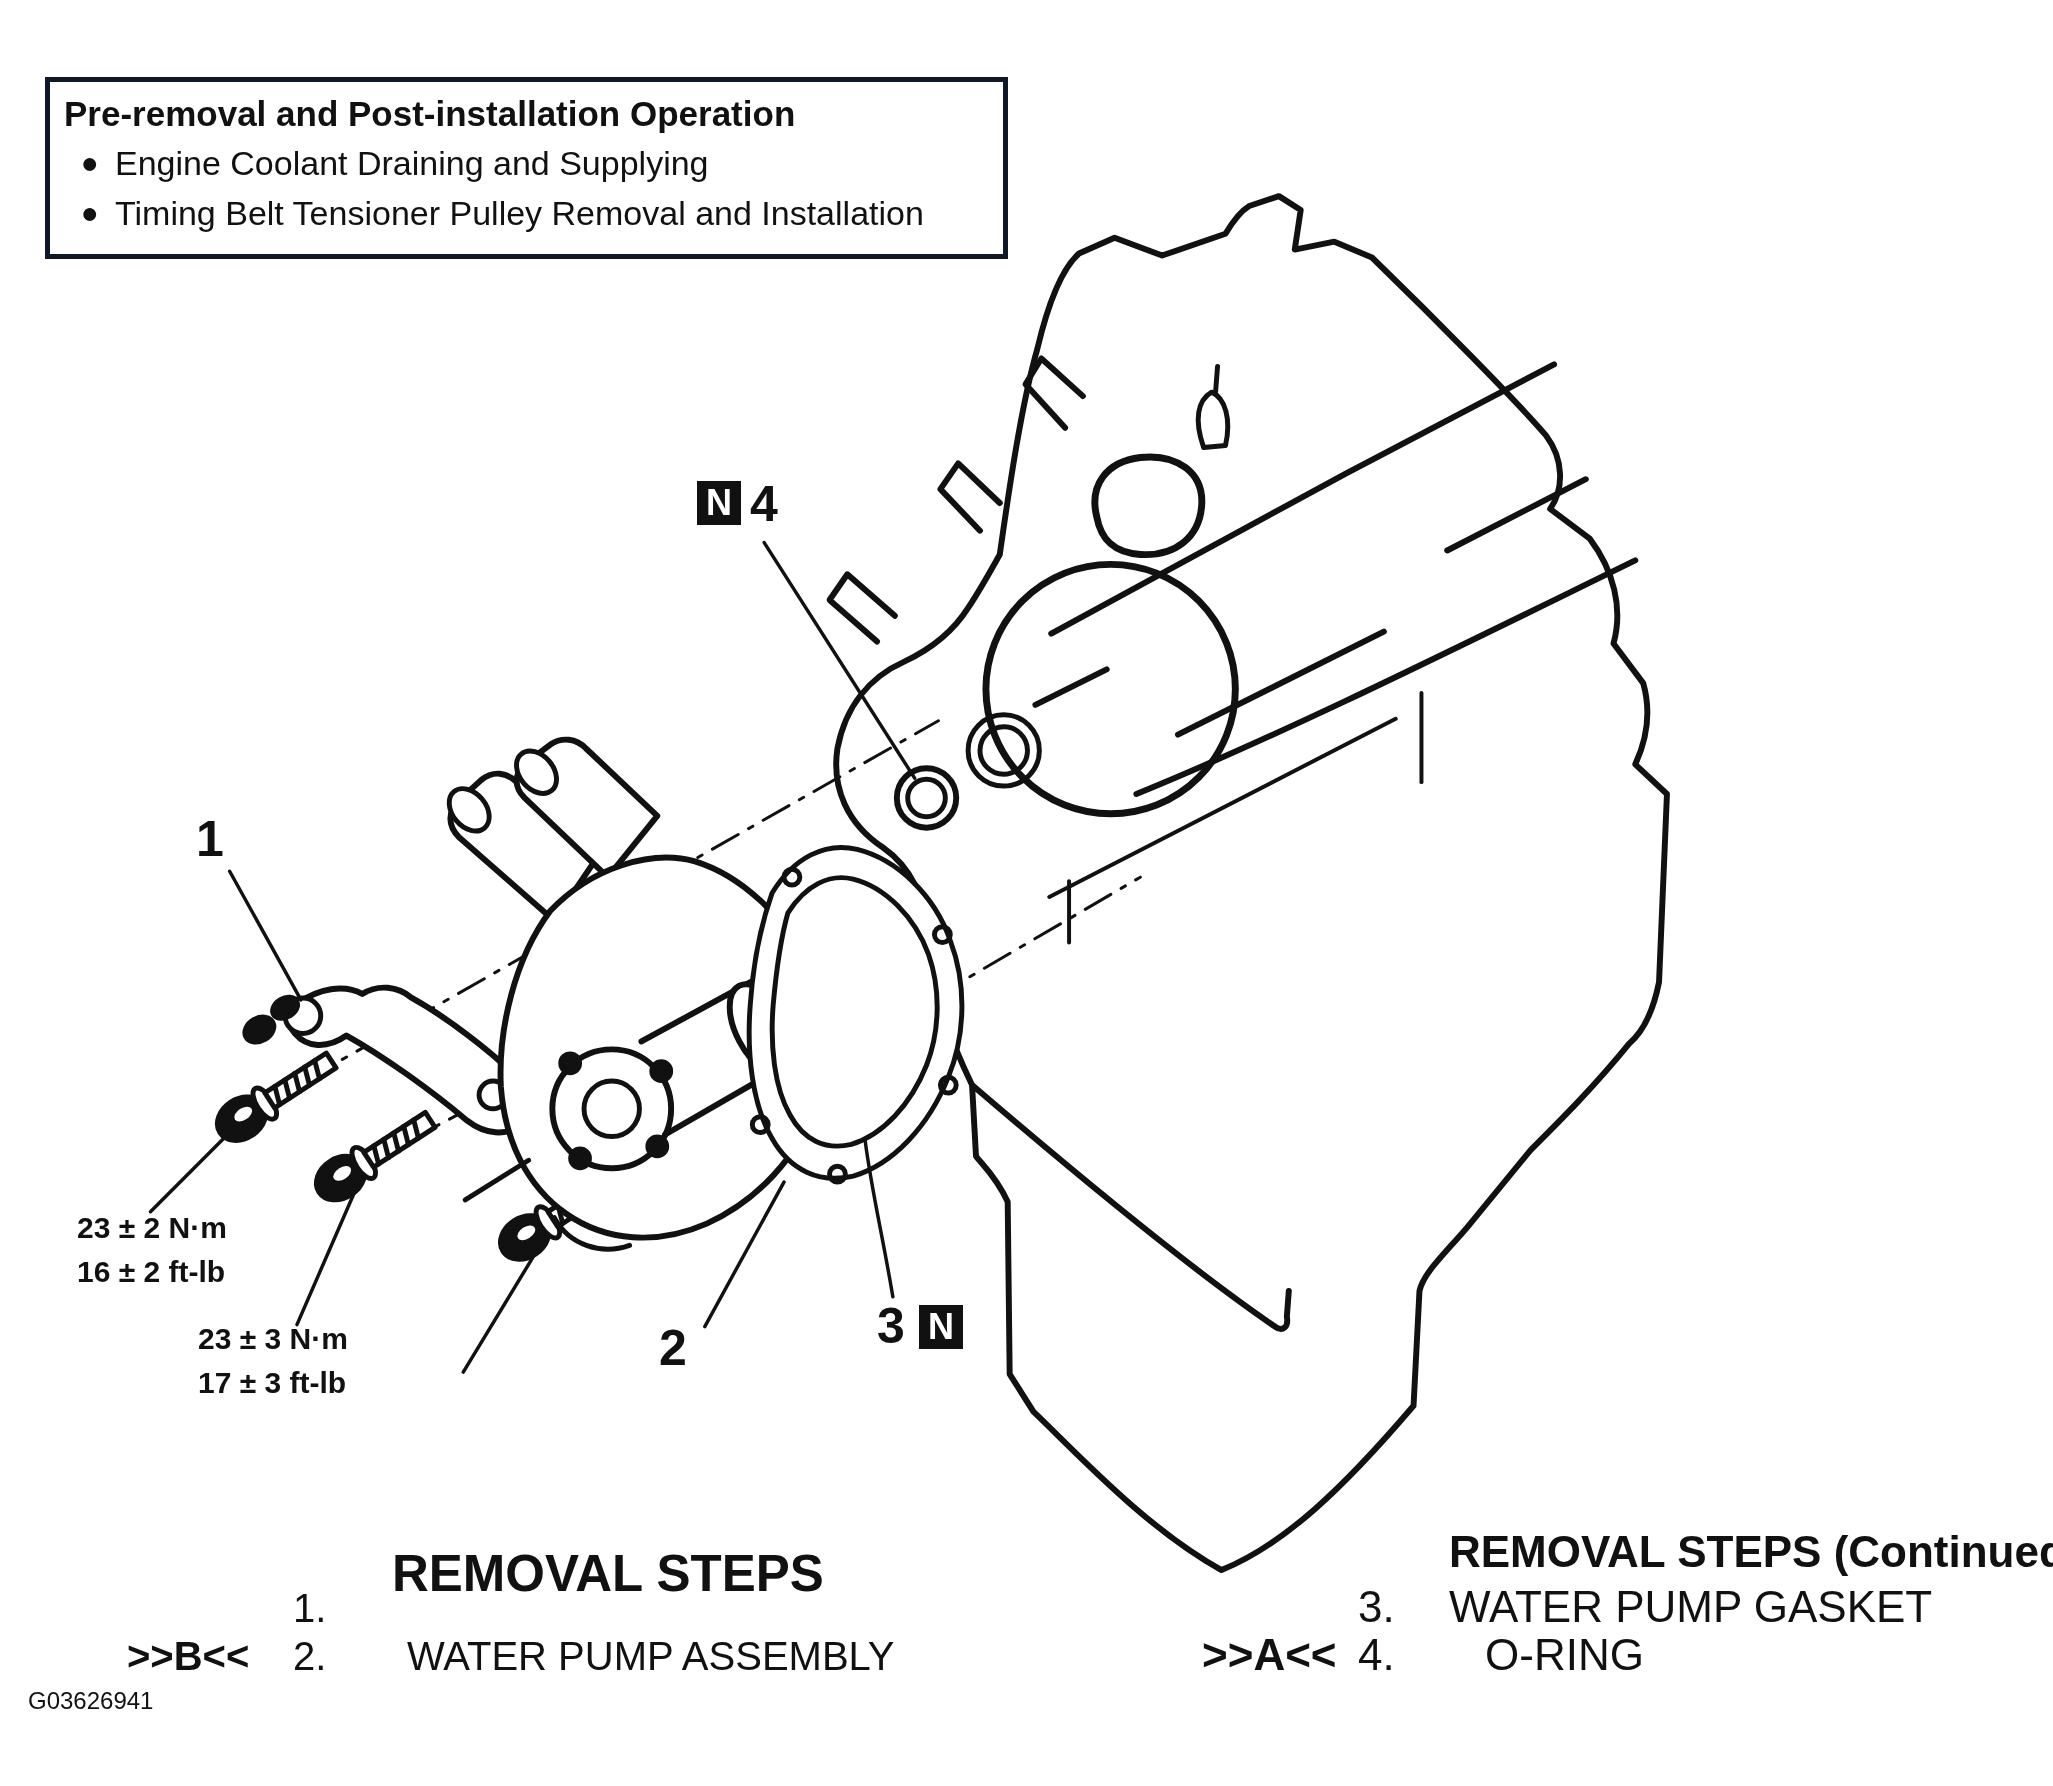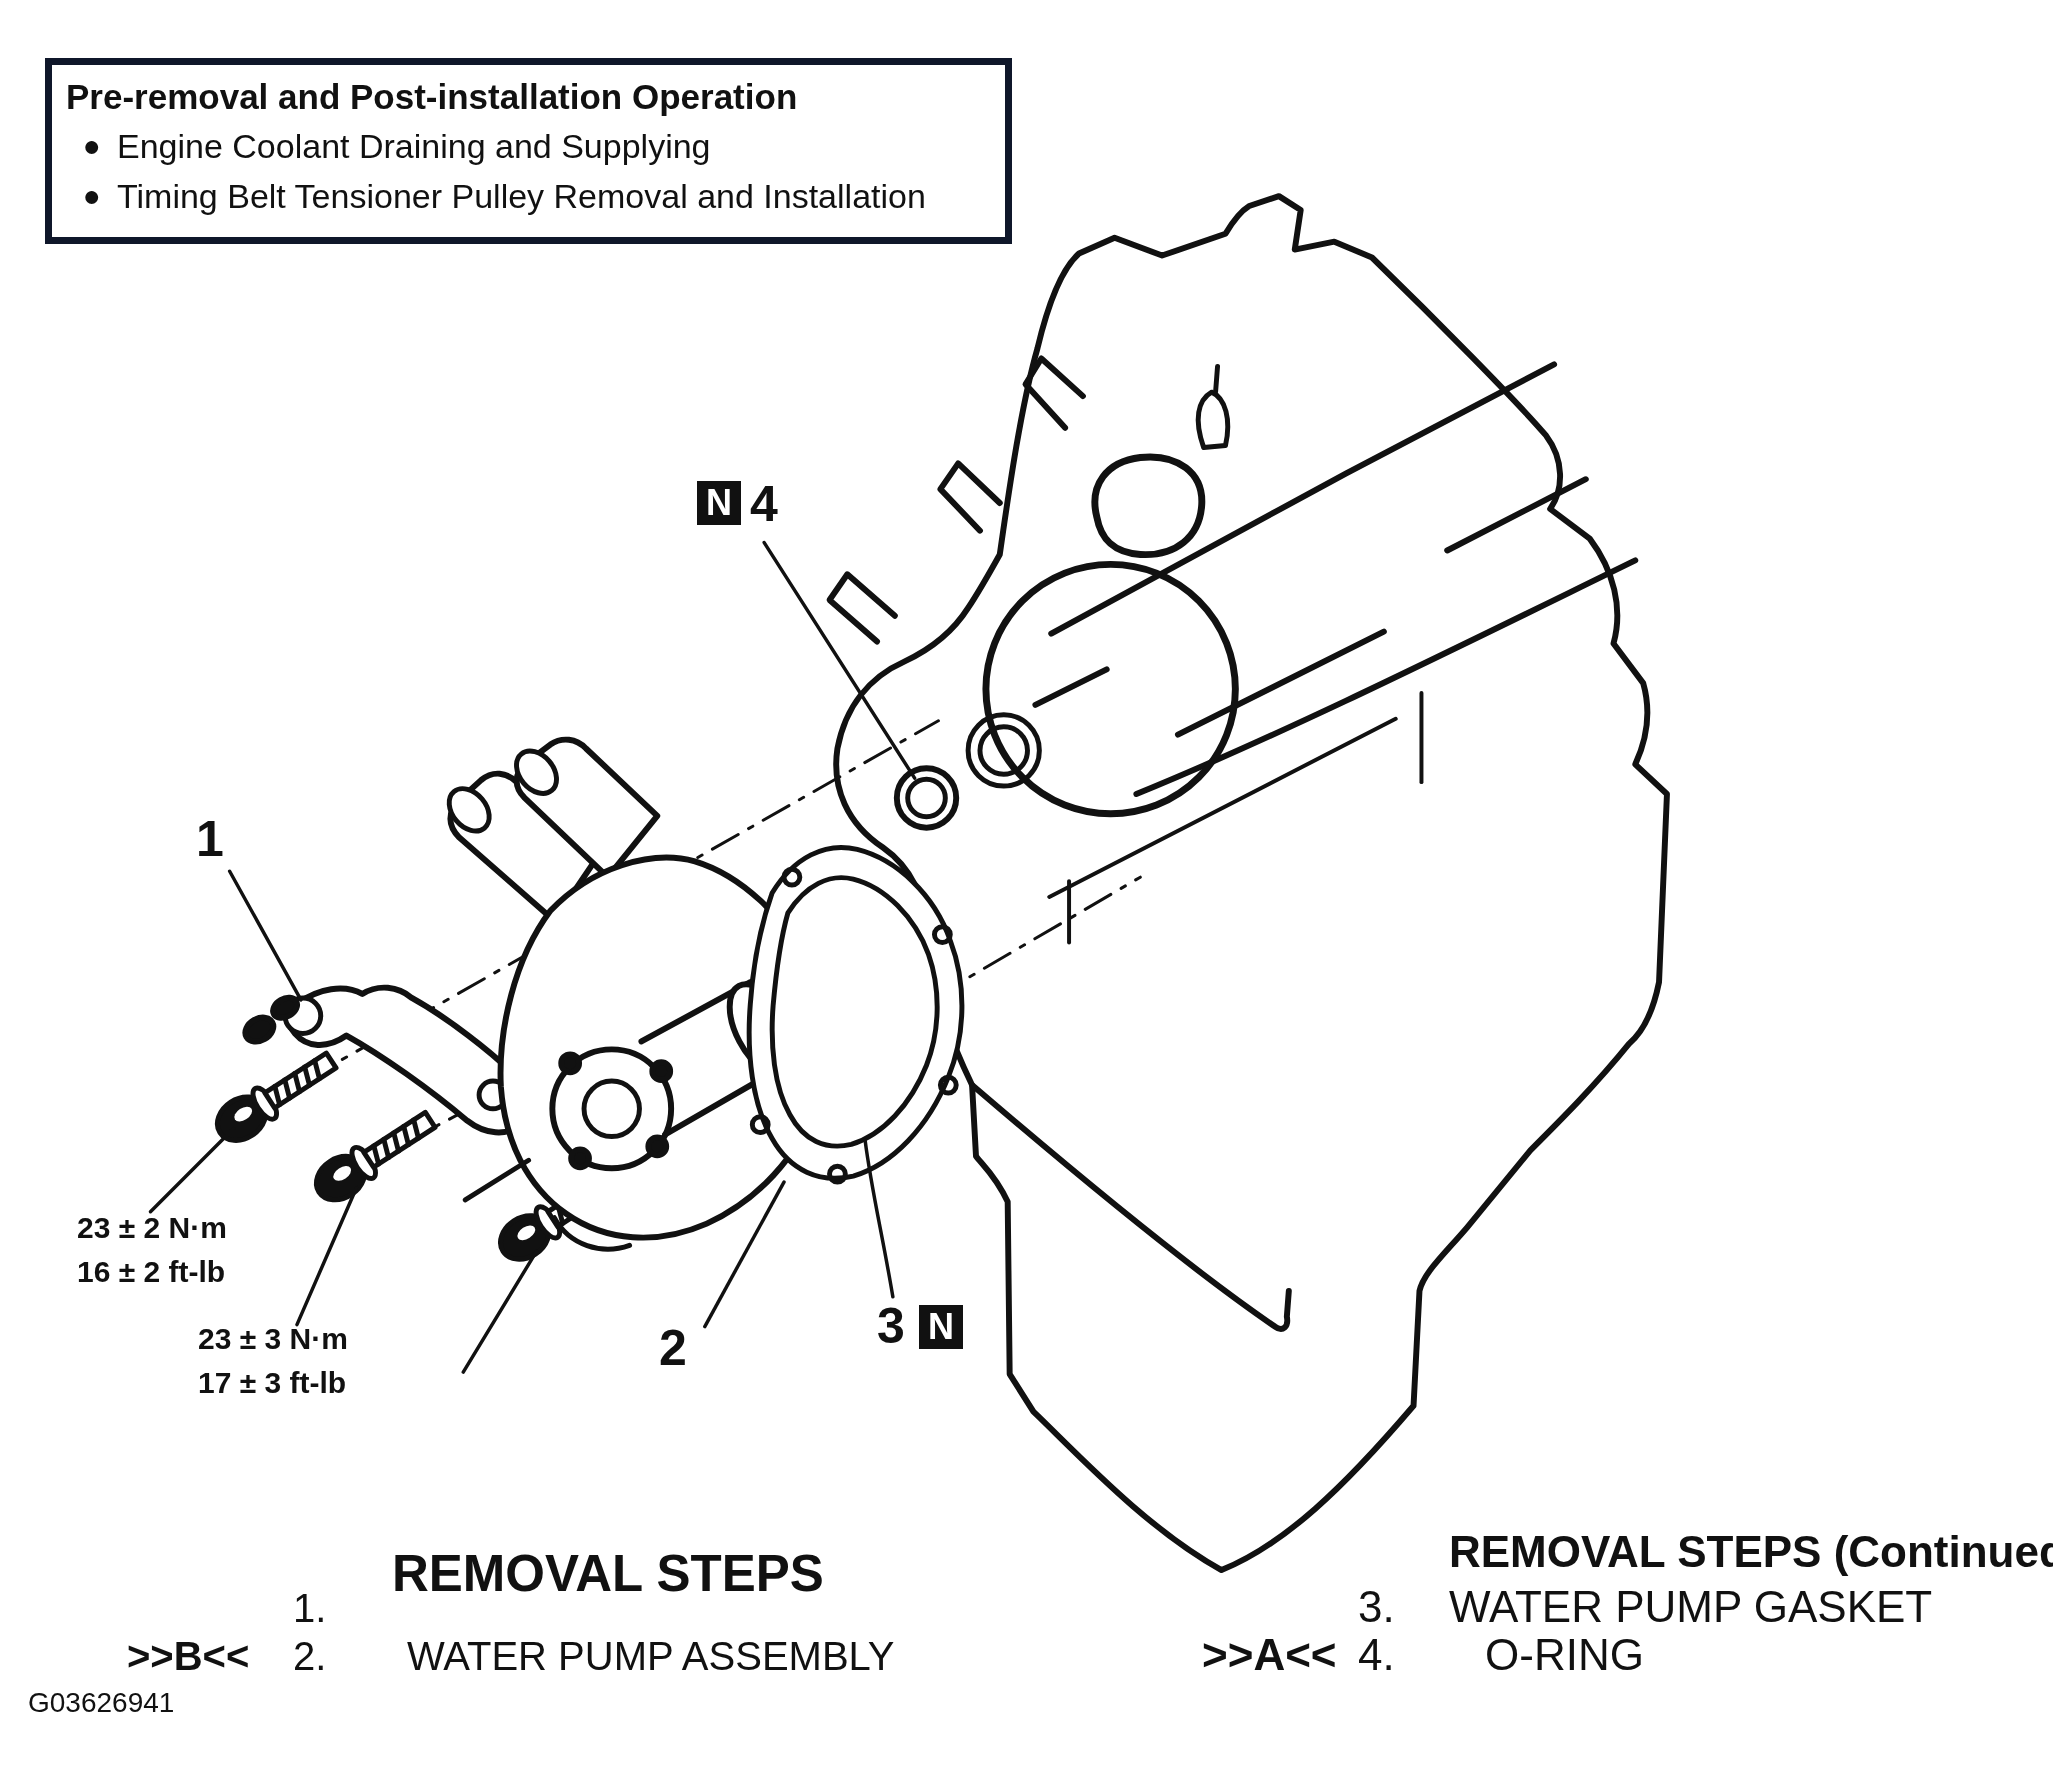--- a/index.html
+++ b/index.html
@@ -1,35 +1,35 @@
 <!DOCTYPE html>
 <html><head>
 <meta charset="utf-8">
 <style>
   html,body{margin:0;padding:0;background:#fff;}
   #page{position:relative;width:2053px;height:1786px;background:#fff;overflow:hidden;
         font-family:"Liberation Sans", sans-serif;color:#111;}
   .abs{position:absolute;}
   
-  #header-box{left:45px;top:58px;width:925px;border:7px solid #0f172a;padding:8px 14px 16px 14px;background:#fff;}
+  #header-box{left:45px;top:77px;width:925px;border:5px solid #0f172a;padding:8px 14px 16px 14px;background:#fff;}
   #header-box .title{font-size:35px;font-weight:bold;line-height:48px;}
   .bullet-row{display:flex;align-items:flex-start;font-size:34px;line-height:50px;}
   .bullet-row .dot{width:51px;text-align:center;font-size:30px;}
   
   .callout-num{font-size:50px;font-weight:bold;line-height:1;}
   .n-badge{width:44px;height:44px;background:#111;color:#fff;font-size:36px;font-weight:bold;
            display:flex;align-items:center;justify-content:center;line-height:1;}
   .torque{font-size:30px;font-weight:bold;line-height:44px;white-space:nowrap;}
   
   .list-title-left{font-size:51px;font-weight:bold;white-space:nowrap;}
   .list-title-right{font-size:44px;font-weight:bold;white-space:nowrap;}
   .li-left{font-size:40px;white-space:nowrap;}
   .li-right{font-size:44px;white-space:nowrap;}
   .marker{font-weight:bold;}
-  #figure-id{font-size:28px;}
+  #figure-id{font-size:24px;}
   svg{position:absolute;left:0;top:0;}
 </style>
 </head>
 <body>
 
 <div id="page">
 
   <svg width="2053" height="1786" viewBox="0 0 2074 1804">
     <g stroke="#111" fill="none" stroke-linecap="round" stroke-linejoin="round">
 

